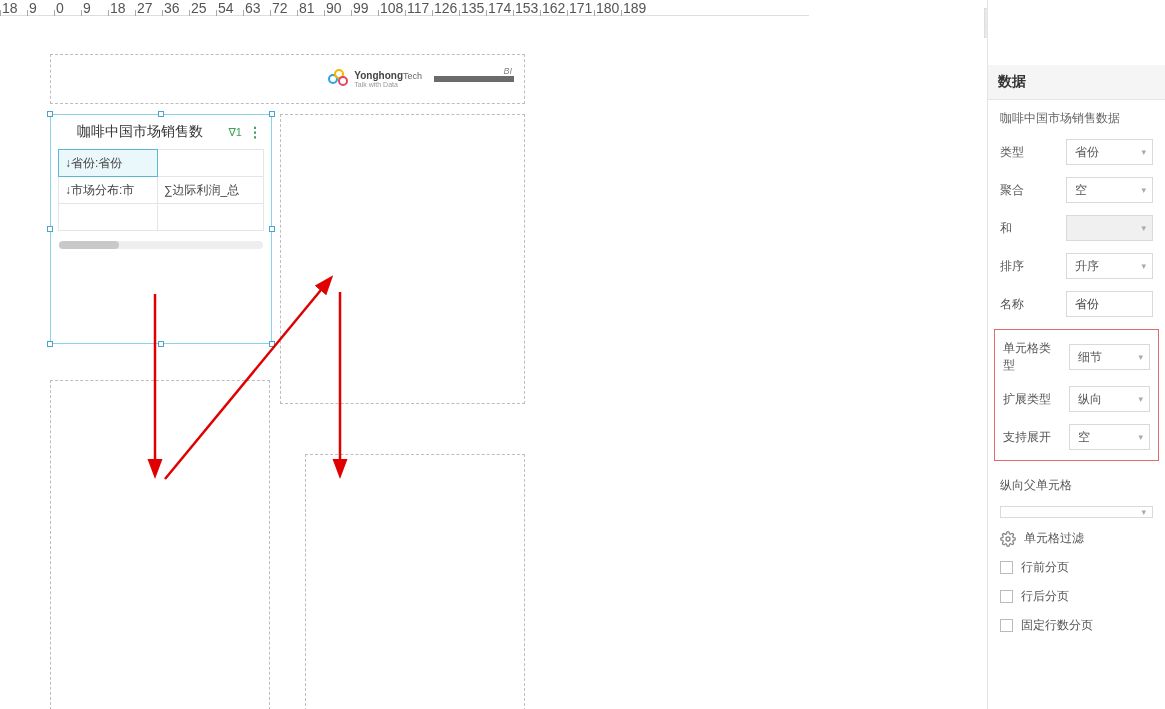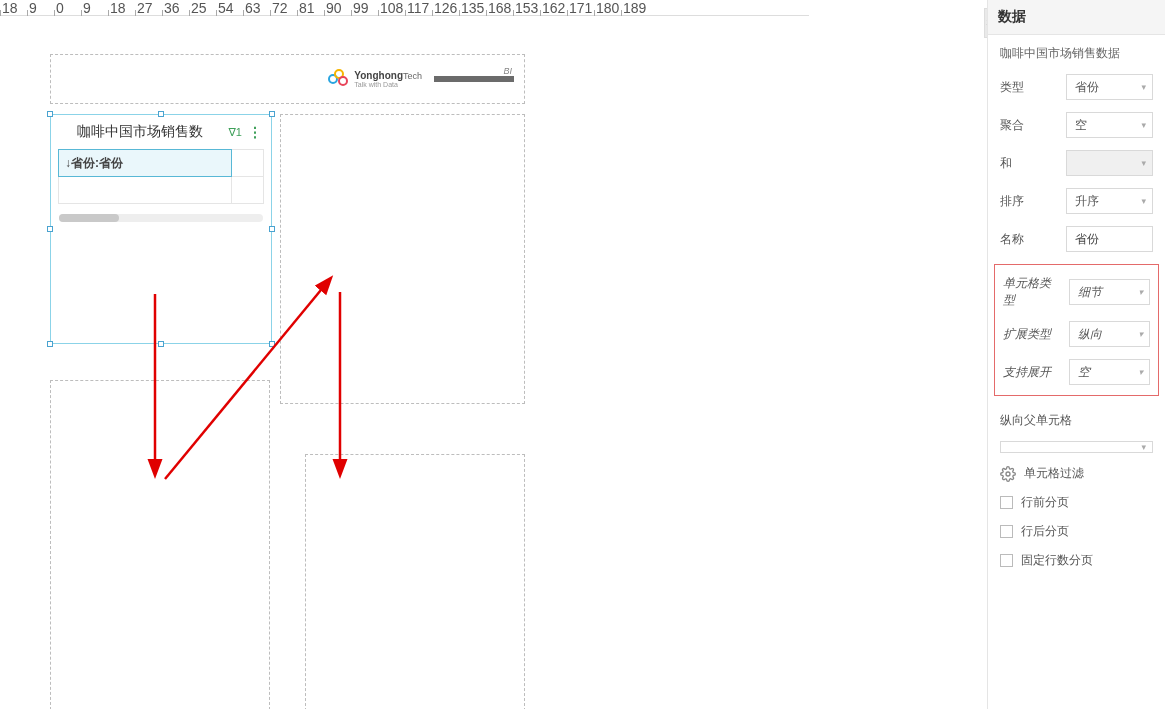--- a/index.html
+++ b/index.html
@@ -33,47 +33,47 @@
 .wh-bm { bottom:-4px; left:50%; margin-left:-3px; }
 .wh-ml { top:50%; left:-4px; margin-top:-3px; }
 .wh-mr { top:50%; right:-4px; margin-top:-3px; }
 
 .widget-title { display:flex; align-items:center; justify-content:space-between; padding:8px 10px; font-size:14px; color:#333; }
 .widget-title .title-text { white-space:nowrap; overflow:hidden;margin-left:16px; }
 .title-icons { display:flex; gap:6px; align-items:center; }
 .filter-badge { font-size:11px; color:#3fa05a; }
 .menu-dots { color:#3fa05a; font-weight:bold; letter-spacing:-1px; }
 
-.grid-table { width:calc(100% - 14px); margin:0 7px; border-collapse:collapse;font-weight:bold; }
+.grid-table { width:calc(100% - 14px); margin:0 7px; border-collapse:collapse; }
 .grid-table td { border:1px solid #e5e5e5; height:27px; font-size:12px; padding:0 6px; color:#444; }
 .grid-table tr:first-child td:first-child { border:1px solid #58b8d6; background:#eaf7fb; }
 .cell-yellow { background:#ffd400; }
 
 .scrollbar-fake { height:8px; margin:10px 8px 6px; background:#eee; border-radius:4px; position:relative; }
 .scrollbar-fake::before { content:""; position:absolute; left:0; top:0; width:60px; height:8px; background:#c9c9c9; border-radius:4px; }
 
 .placeholder-box { }
 .pb1 { top:60px; left:230px; width:245px; height:290px; }
 .pb2 { top:326px; left:0; width:220px; height:330px; }
 .pb3 { top:400px; left:255px; width:220px; height:257px; }
 
 .arrows-svg { position:absolute; top:0; left:0; pointer-events:none; }
 
 
-.side-panel { width:178px; border-left:1px solid #e5e5e5; background:#fff; display:flex; flex-direction:column; }
+.side-panel { width:178px; border-left:1px solid #e5e5e5; background:#fff; display:flex; flex-direction:column;justify-content:center; }
 .panel-header { padding:8px 10px; font-size:14px; font-weight:bold; background:#f5f5f5; border-bottom:1px solid #e5e5e5; }
 .panel-body { padding:10px 12px; display:flex; flex-direction:column; gap:12px; font-size:12px; color:#444; }
 .data-source { color:#666; }
 .form-row { display:flex; align-items:center; gap:10px; }
 .form-row .lbl { width:56px; color:#555; }
 .sel { flex:1; height:26px; border:1px solid #d9d9d9; background:#fff; display:flex; align-items:center; justify-content:space-between; padding:0 6px 0 8px; color:#555; position:relative; }
 .sel.disabled { background:#f0f0f0; color:#aaa; }
 .sel .chev { font-size:9px; color:#aaa; }
 .input-box { flex:1; height:26px; border:1px solid #d9d9d9; padding:0 8px; display:flex; align-items:center; }
-.highlight-group { border:1px solid #e46a6a; padding:10px 8px; margin:0 -6px; display:flex; flex-direction:column; gap:12px;font-style:italic; }
+.highlight-group { border:1px solid #e46a6a; padding:10px 8px; margin:0 -6px; display:flex; flex-direction:column; gap:12px; }
 .section-label { color:#555; margin-top:4px; }
 .empty-sel { height:26px; }
 .gear-row { display:flex; align-items:center; gap:8px; color:#555; }
 .gear-icon { width:16px; height:16px; display:inline-flex; align-items:center; justify-content:center; }
 .check-row { display:flex; align-items:center; gap:8px; color:#555; }
 .checkbox { width:13px; height:13px; border:1px solid #bbb; background:#fff; }
 .side-toggle { position:absolute; left:984px; top:8px; width:8px; height:30px; background:#e9e9e9; border:1px solid #ddd; }
 .side-toggle::before { content:"›"; display:block; text-align:center; font-size:10px; color:#888; line-height:28px; }
 </style>
 </head>
@@ -93,21 +93,21 @@
         <span>54</span>
         <span>63</span>
         <span>72</span>
         <span>81</span>
         <span>90</span>
         <span>99</span>
         <span>108</span>
         <span>117</span>
         <span>126</span>
         <span>135</span>
-        <span>168</span>
+        <span>174</span>
         <span>153</span>
         <span>162</span>
         <span>171</span>
         <span>180</span>
         <span>189</span>
       </div>
     <div class="side-toggle"></div>
     <div class="page-wrap">
       <div class="page">
 
@@ -141,20 +141,24 @@
             <span class="title-icons">
               <span class="filter-badge">∇1</span>
               <span class="menu-dots">⋮</span>
             </span>
           </div>
           <table class="grid-table">
             <tbody>
                 <tr>
               <td>↓省份:省份</td>
               <td></td>
+            </tr>
+            <tr>
+              <td>↓市场分布:市</td>
+              <td>∑边际利润_总</td>
             </tr>
             <tr>
               <td></td>
               <td></td>
             </tr>
           </tbody>
             </table>
           <div class="scrollbar-fake"></div>
         </div>
 

